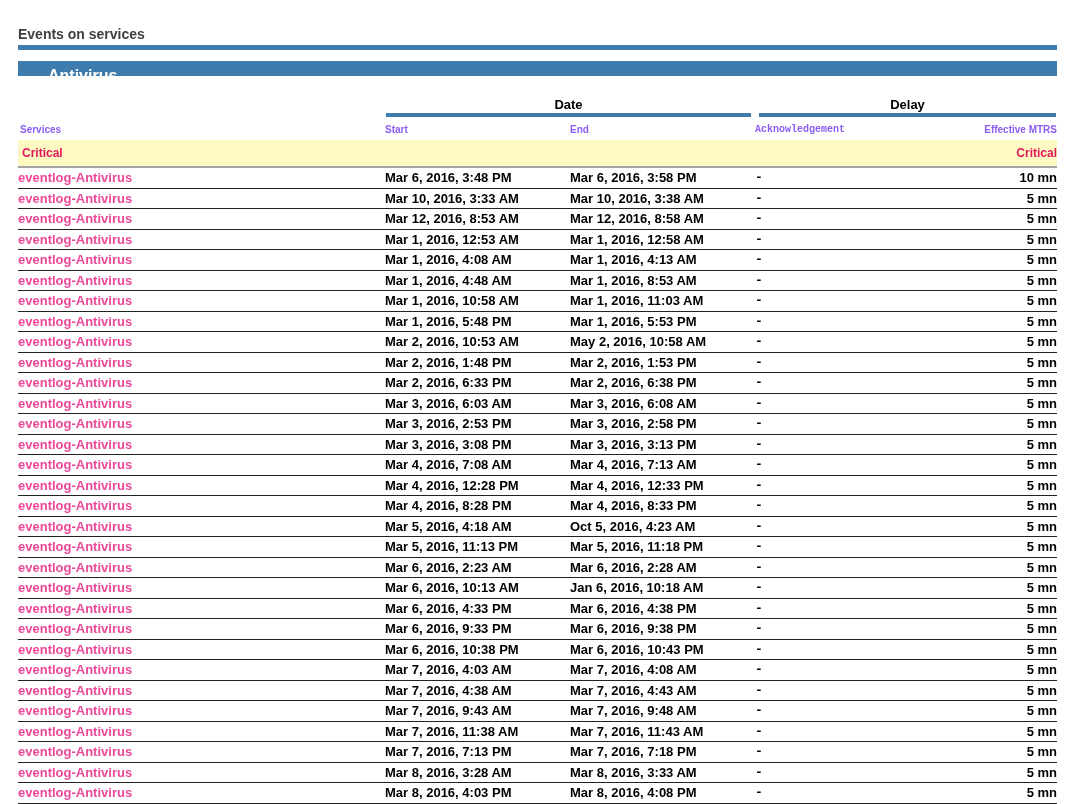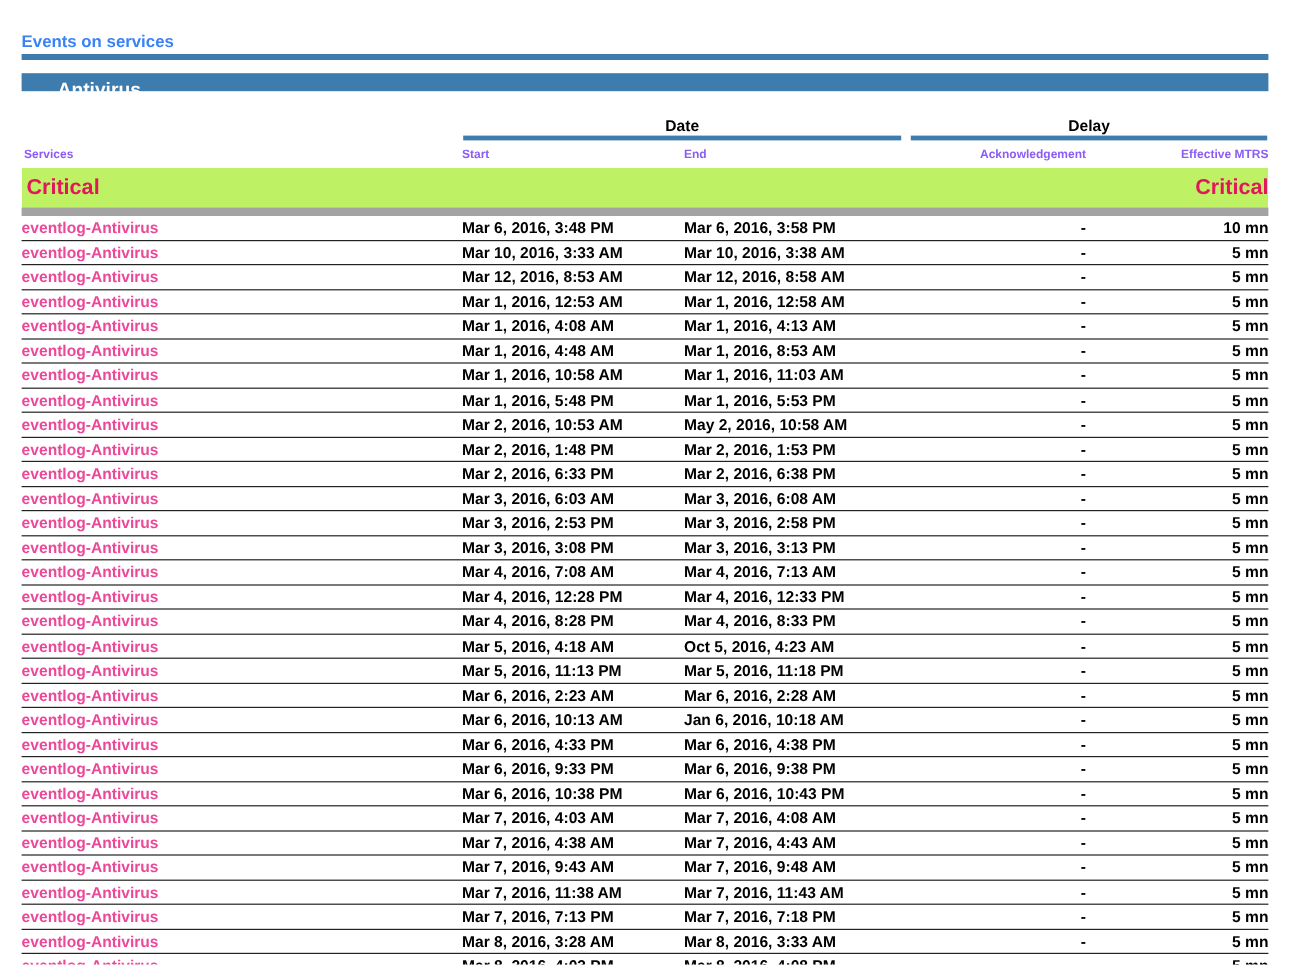--- a/index.html
+++ b/index.html
@@ -15,21 +15,21 @@
     overflow: hidden;
     background: #fff;
   }
   .container {
     width: 1039px;
     margin: 26px 21px 0 18px;
   }
   .page-title {
     font-size: 14px;
     font-weight: bold;
-    color: #3b82f6;
+    color: #404040;
     margin: 0 0 3px 0;
   }
   .title-rule {
     height: 5px;
     background: #3e7cad;
     margin-bottom: 11px;
   }
   .section-bar {
     height: 15px;
     background: #3e7cad;
@@ -62,30 +62,30 @@
   }
   .grp-date { margin-right: 3px; }
   .grp-delay { margin-left: 3px; }
   th.colhead {
     font-size: 10px;
     font-weight: bold;
     color: #8b5cf6;
     padding: 6px 0 5px 0;
   }
   .al { text-align: left; }
-  .ac { text-align: right; }
+  .ac { text-align: left; font-family: Liberation Mono, monospace; }
   .ar { text-align: right; }
   th.th-services { padding-left: 2px; }
   tr.severity-row td {
-    background: #bef264;
+    background: #fef9c3;
     color: #e2175b;
-    font-size: 18px;
+    font-size: 12px;
     font-weight: bold;
     padding: 6px 0;
-    border-bottom: 7px solid #a3a3a3;
+    border-bottom: 2px solid #a3a3a3;
   }
   tr.severity-row td.sev-left { padding-left: 4px; }
   tbody.rows td {
     font-size: 13px;
     font-weight: bold;
     color: #000;
     padding: 3.25px 0;
     border-bottom: 1px solid #222;
     line-height: 13px;
   }

